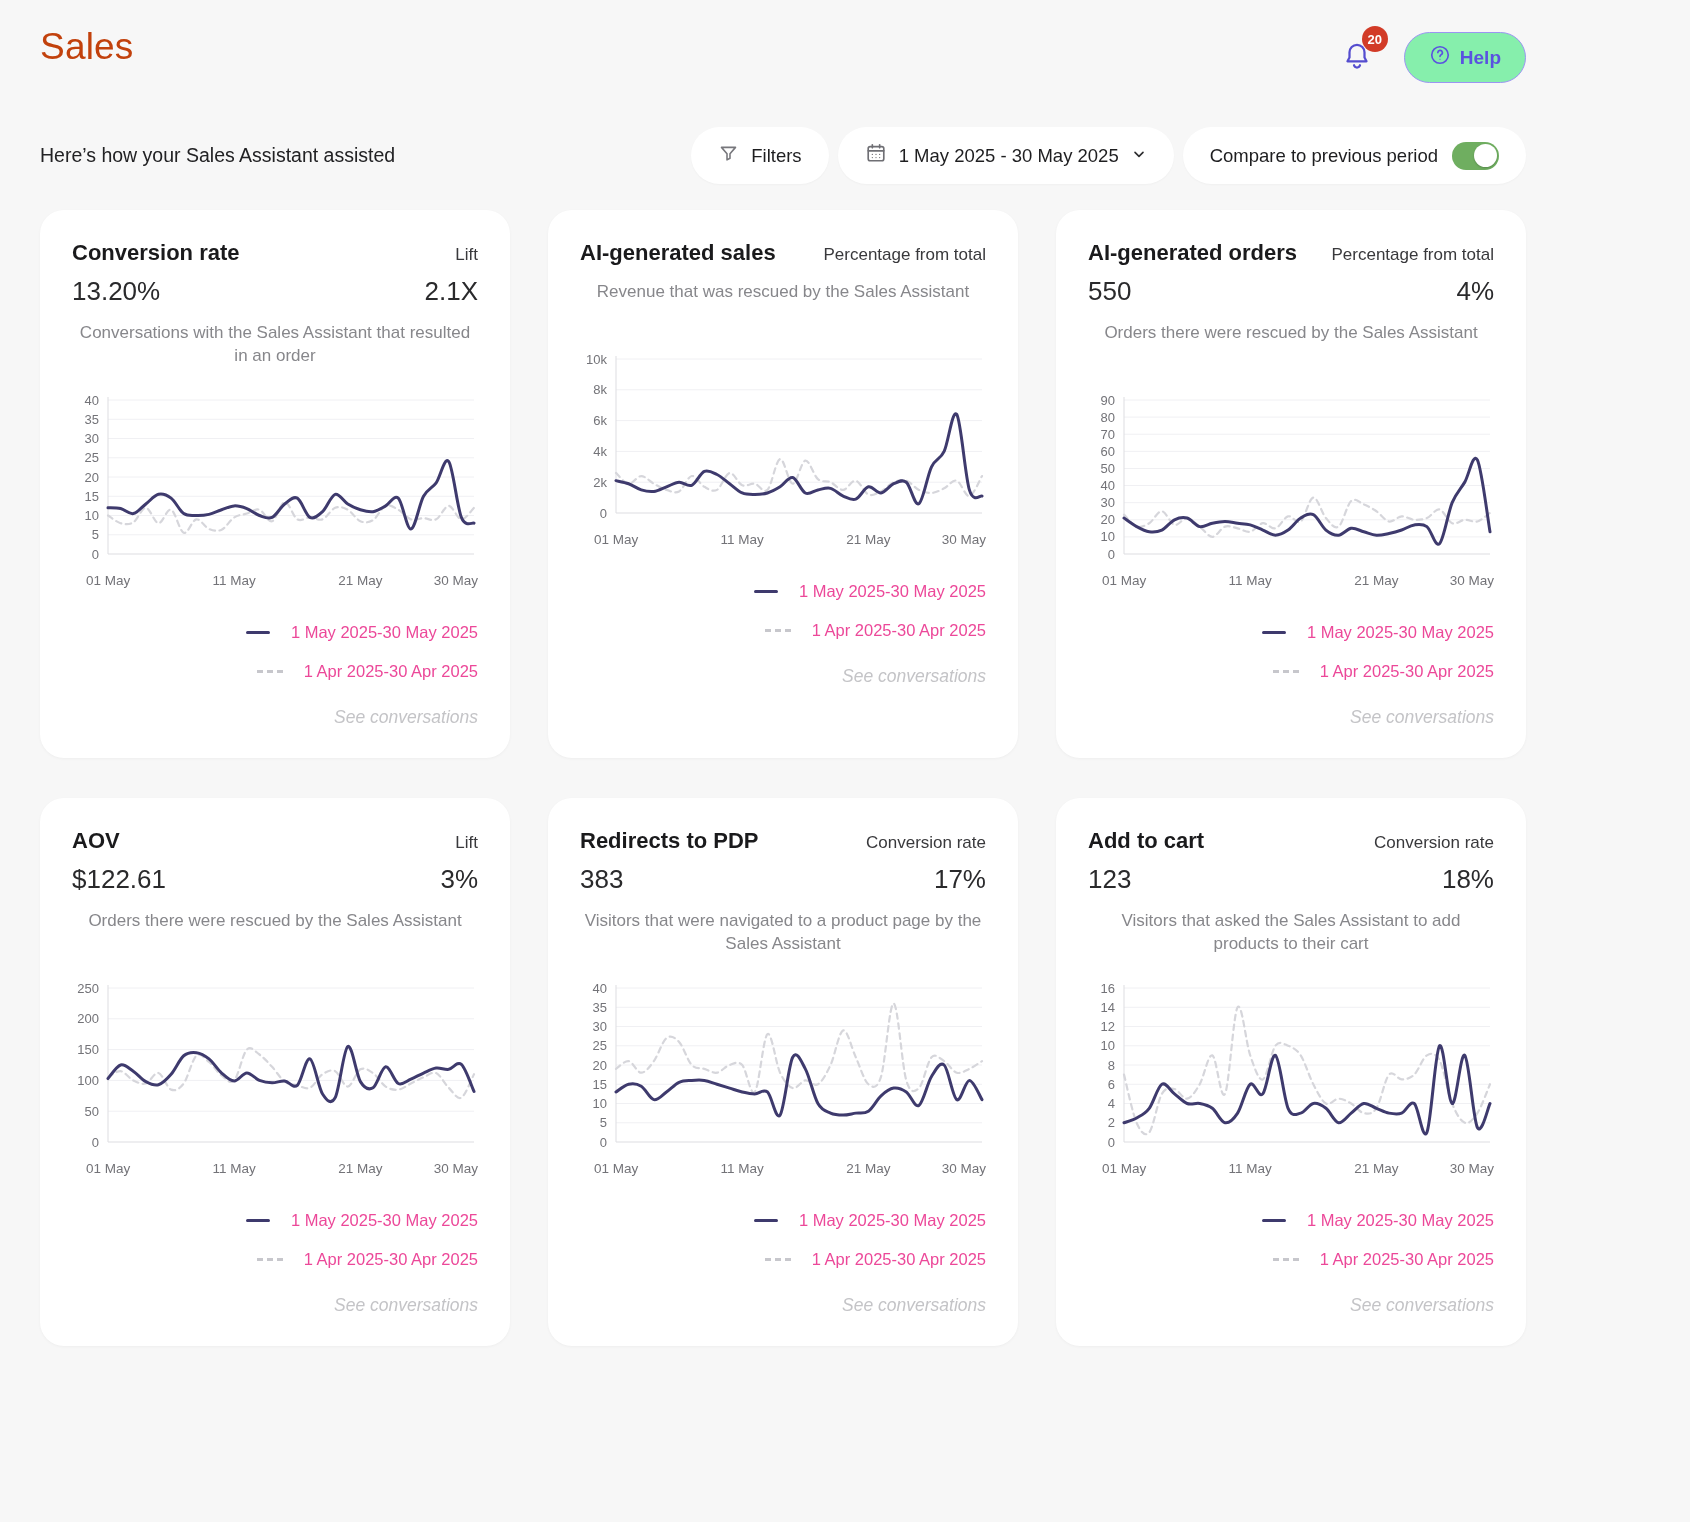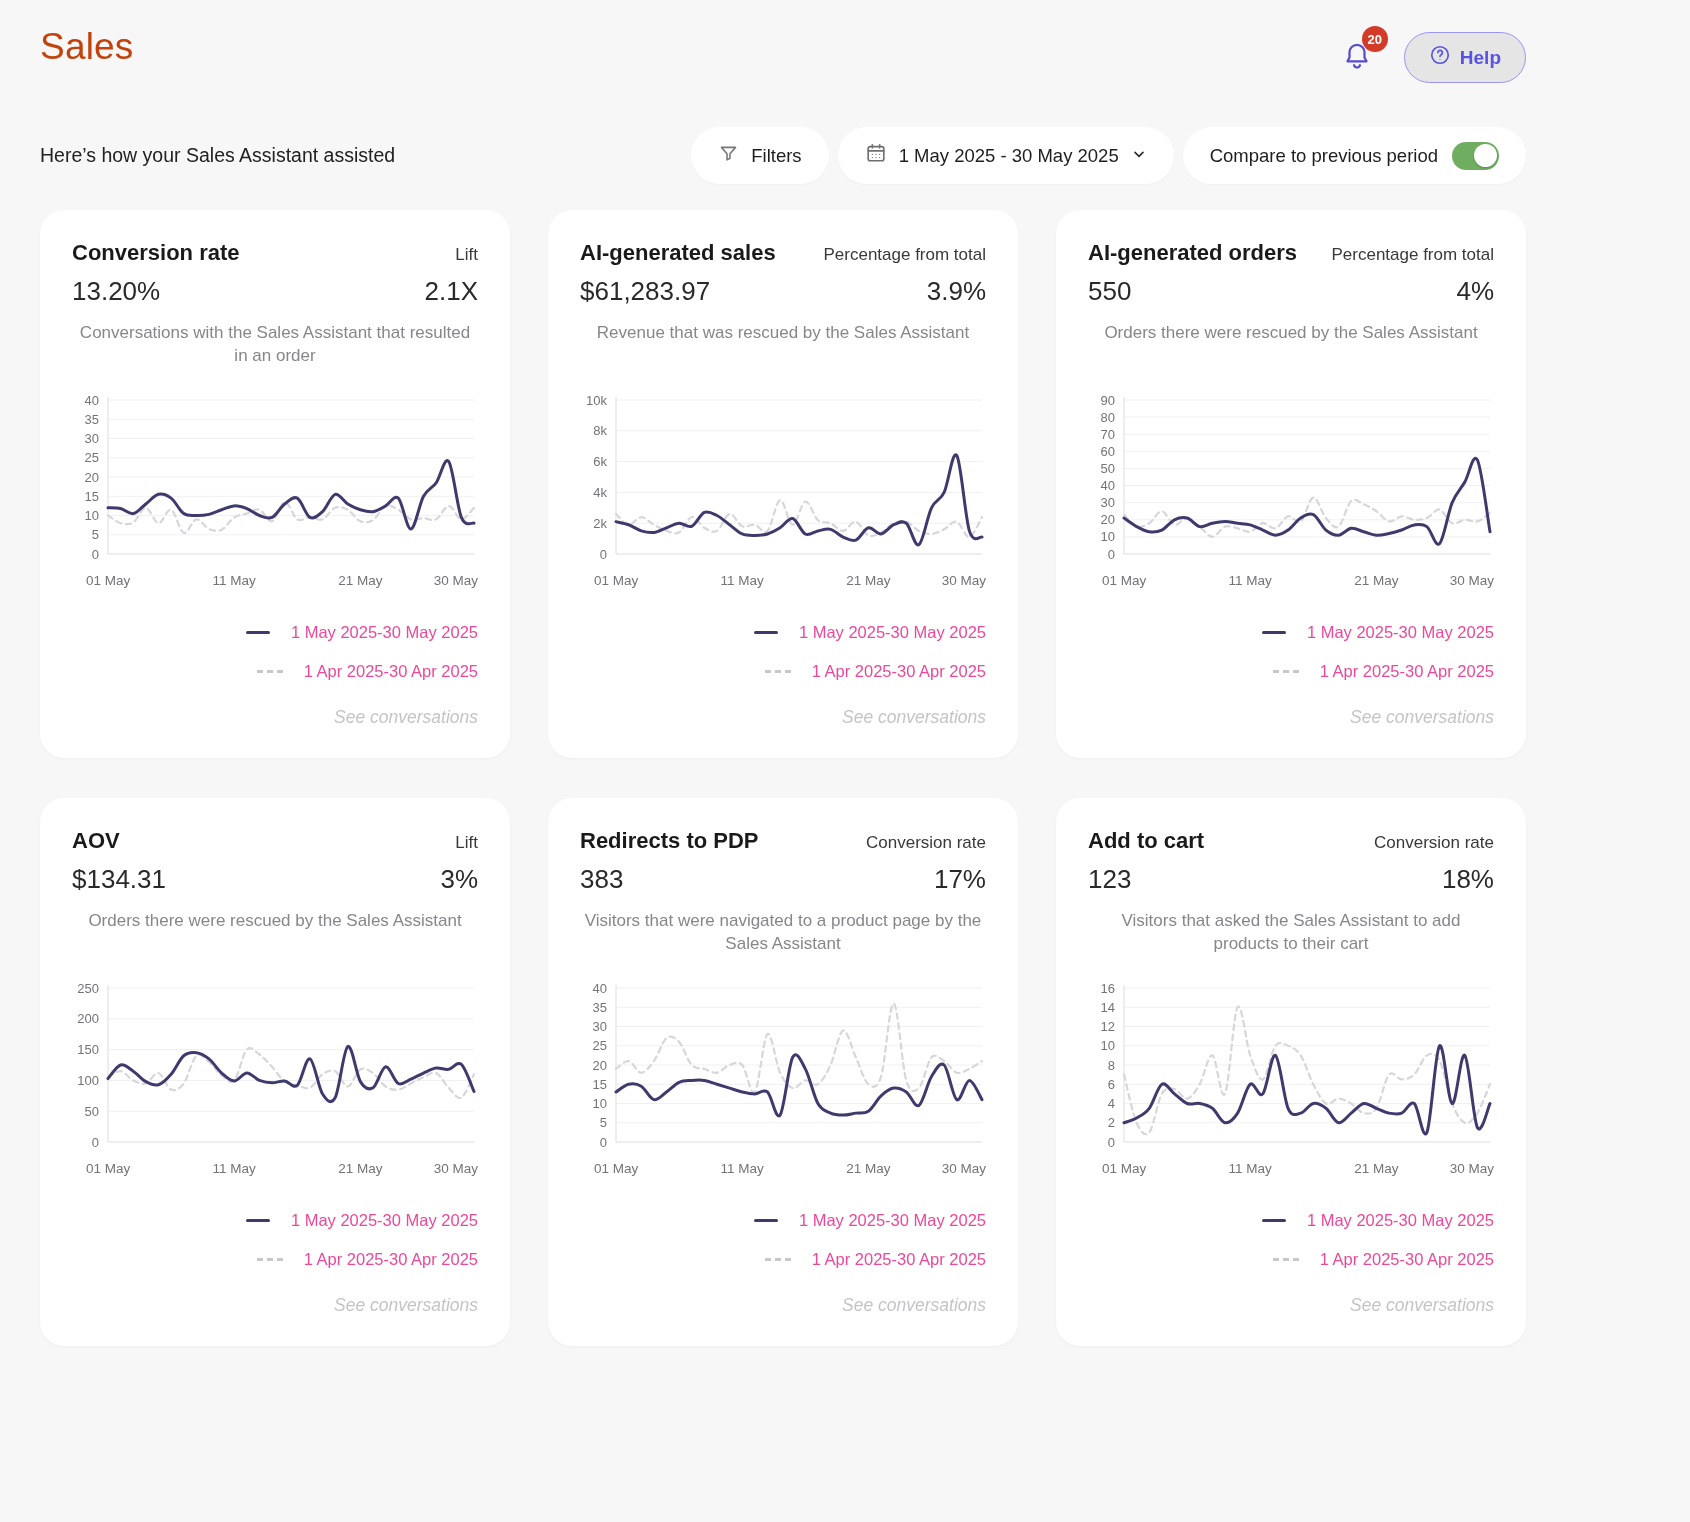--- a/index.html
+++ b/index.html
@@ -8,21 +8,21 @@
   .page { padding:26px 164px 40px 40px; }
 
   
   .topbar { display:flex; justify-content:space-between; align-items:flex-start; margin-bottom:44px; }
   .topbar h1 { font-size:37px; font-weight:400; letter-spacing:.2px; color:#c2410c; }
   .topbar-right { display:flex; align-items:center; gap:28px; margin-top:6px; }
   .bell-wrap { position:relative; background:none; border:none; cursor:pointer; padding:4px; }
   .badge { position:absolute; top:-10px; right:-12px; min-width:26px; height:26px; border-radius:13px;
            background:#d23b27; color:#fff; font-size:13px; font-weight:700; display:flex; align-items:center;
            justify-content:center; padding:0 4px; font-family:"Liberation Sans", sans-serif; }
-  .help-btn { display:flex; align-items:center; gap:9px; background:#e5e5e5; border:1.6px solid #9b95f2;
+  .help-btn { display:flex; align-items:center; gap:9px; background:#86efac; border:1.6px solid #9b95f2;
               border-radius:26px; padding:11px 24px; color:#5a52e0; font-weight:700; font-size:19px; cursor:pointer;
               font-family:"Liberation Sans", sans-serif; }
 
   
   .controls { display:flex; justify-content:space-between; align-items:center; margin-bottom:26px; }
   .subtitle { font-size:19.5px; color:#222224; }
   .controls-right { display:flex; align-items:center; gap:9px; }
   .pill { display:flex; align-items:center; gap:12px; background:#fff; border:none; border-radius:29px;
           height:57px; padding:0 27px; font-size:18.5px; color:#1e1e20; cursor:pointer;
           box-shadow:0 1px 2px rgba(0,0,0,0.03); font-family:"Liberation Sans", sans-serif; }
@@ -176,24 +176,20 @@
           </div>
       </div>
       <a class="see-link">See conversations</a>
     </section>
 
     <section class="card">
       <div class="card-head">
           <h2>AI-generated sales</h2>
           <span class="head-right">Percentage from total</span>
         </div>
-      <div class="card-values">
-          <span class="val">$61,283.97</span>
-          <span class="val">3.9%</span>
-        </div>
       <p class="desc">Revenue that was rescued by the Sales Assistant</p>
       <svg class="chart" viewBox="0 0 406 202">
           <line x1="36" y1="163" x2="402" y2="163" stroke="#dddde1" stroke-width="1"></line>
           <text x="27" y="167.5" text-anchor="end" fill="#737378" font-size="13">0</text>
           <line x1="36" y1="132.2" x2="402" y2="132.2" stroke="#f0f0f3" stroke-width="1"></line>
           <text x="27" y="136.7" text-anchor="end" fill="#737378" font-size="13">2k</text>
           <line x1="36" y1="101.4" x2="402" y2="101.4" stroke="#f0f0f3" stroke-width="1"></line>
           <text x="27" y="105.9" text-anchor="end" fill="#737378" font-size="13">4k</text>
           <line x1="36" y1="70.60000000000001" x2="402" y2="70.60000000000001" stroke="#f0f0f3" stroke-width="1"></line>
           <text x="27" y="75.10000000000001" text-anchor="end" fill="#737378" font-size="13">6k</text>
@@ -273,21 +269,21 @@
       </div>
       <a class="see-link">See conversations</a>
     </section>
 
     <section class="card">
       <div class="card-head">
           <h2>AOV</h2>
           <span class="head-right">Lift</span>
         </div>
       <div class="card-values">
-          <span class="val">$134.31</span>
+          <span class="val">$122.61</span>
           <span class="val">3%</span>
         </div>
       <p class="desc">Orders there were rescued by the Sales Assistant</p>
       <svg class="chart" viewBox="0 0 406 202">
           <line x1="36" y1="163" x2="402" y2="163" stroke="#dddde1" stroke-width="1"></line>
           <text x="27" y="167.5" text-anchor="end" fill="#737378" font-size="13">0</text>
           <line x1="36" y1="132.2" x2="402" y2="132.2" stroke="#f0f0f3" stroke-width="1"></line>
           <text x="27" y="136.7" text-anchor="end" fill="#737378" font-size="13">50</text>
           <line x1="36" y1="101.4" x2="402" y2="101.4" stroke="#f0f0f3" stroke-width="1"></line>
           <text x="27" y="105.9" text-anchor="end" fill="#737378" font-size="13">100</text>

